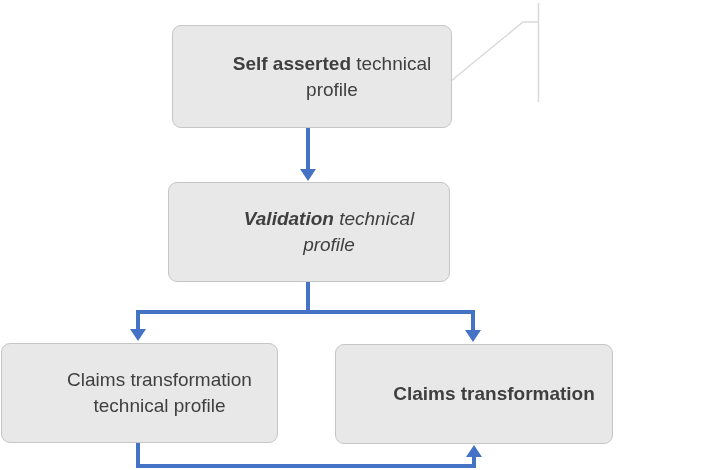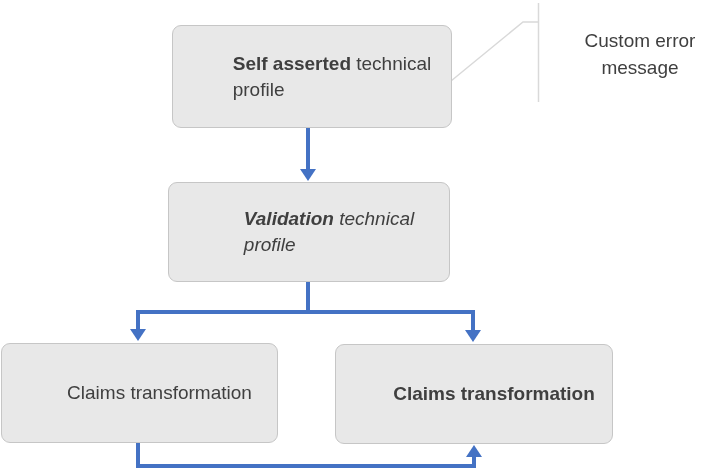--- a/index.html
+++ b/index.html
@@ -26,20 +26,21 @@
   .node {
     position: absolute;
     z-index: 2;
     box-sizing: border-box;
     background: var(--node-fill);
     border: 1px solid var(--node-border);
     border-radius: 9px;
     display: flex;
     align-items: center;
     justify-content: center;
+    text-align: center;
     color: var(--text);
     font-size: 19px;
     line-height: 26px;
     padding-left: 40px;
   }
   .node b { font-weight: bold; }
   #annotation {
     position: absolute;
     z-index: 2;
     left: 561px;
@@ -80,22 +81,21 @@
 
   <div class="node" style="left:172px; top:25px; width:280px; height:103px;">
     <div><b>Self asserted</b><span> technical</span><br><span>profile</span></div>
   </div>
 
   <div class="node" style="left:168px; top:182px; width:282px; height:100px;font-style:italic;">
     <div><b>Validation</b><span> technical</span><br><span>profile</span></div>
   </div>
 
   <div class="node" style="left:1px; top:343px; width:277px; height:100px;">
-    <div><span>Claims transformation</span><br></div>
+    <div><span>Claims transformation</span><br><span>technical profile</span></div>
   </div>
 
   <div class="node" style="left:335px; top:344px; width:278px; height:100px;">
     <div><b>Claims transformation</b></div>
   </div>
 
-  <div id="annotation">Custom error message</div>
 
 </div>
 
 </body></html>

